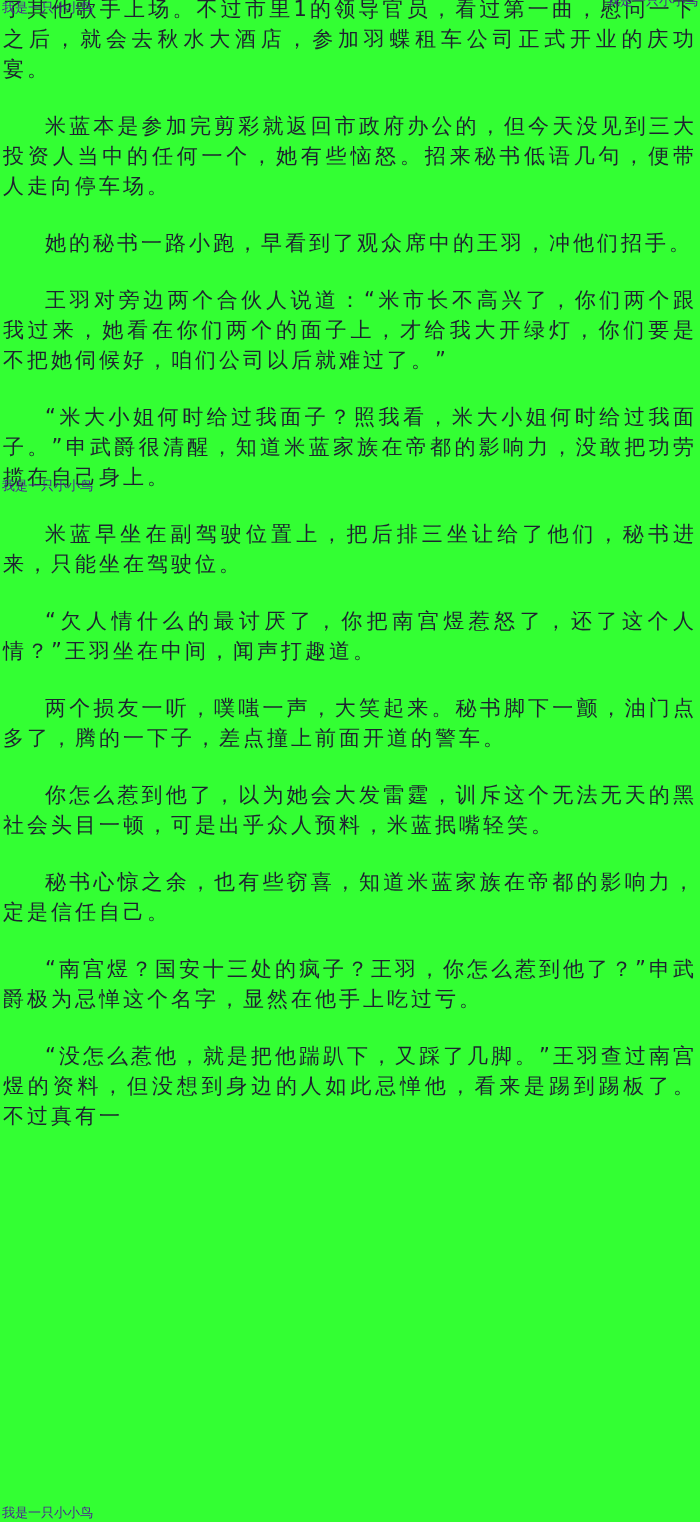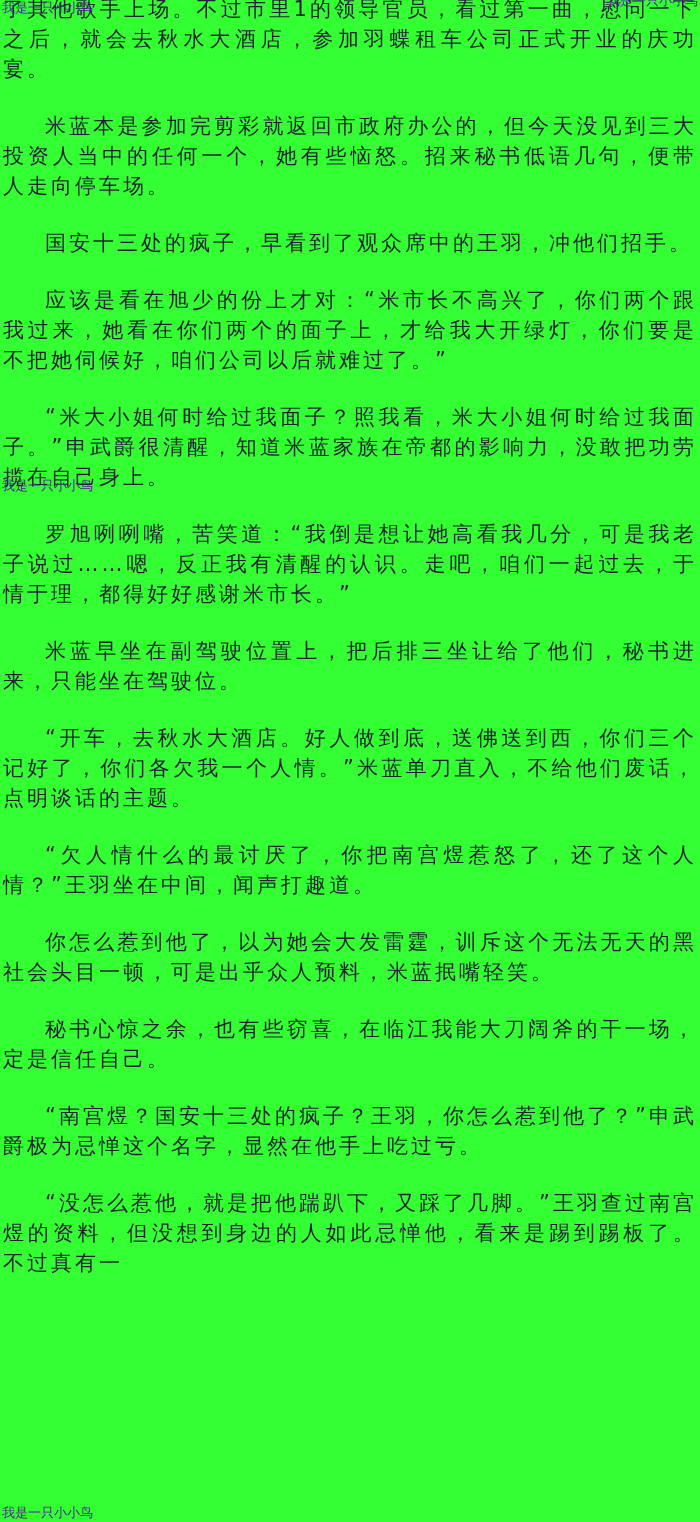--- a/index.html
+++ b/index.html
@@ -61,26 +61,25 @@
 <div class="page">
 
   <span class="watermark wm-top-left">我是一只小小鸟</span>
   <span class="watermark wm-top-right">我是一只小小鸟</span>
   <span class="watermark wm-middle-left">我是一只小小鸟</span>
   <span class="watermark wm-bottom-left">我是一只小小鸟</span>
 
   <div class="novel-text">
     <p class="first">了其他歌手上场。不过市里1的领导官员，看过第一曲，慰问一下之后，就会去秋水大酒店，参加羽蝶租车公司正式开业的庆功宴。</p>
     <p>米蓝本是参加完剪彩就返回市政府办公的，但今天没见到三大投资人当中的任何一个，她有些恼怒。招来秘书低语几句，便带人走向停车场。</p>
-    <p>国安十三处的疯子，早看到了观众席中的王羽，冲他们招手。</p>
-    <p>应该是看在旭少的份上才对：“米市长不高兴了，你们两个跟我过来，她看在你们两个的面子上，才给我大开绿灯，你们要是不把她伺候好，咱们公司以后就难过了。”</p>
+    <p>她的秘书一路小跑，早看到了观众席中的王羽，冲他们招手。</p>
+    <p>王羽对旁边两个合伙人说道：“米市长不高兴了，你们两个跟我过来，她看在你们两个的面子上，才给我大开绿灯，你们要是不把她伺候好，咱们公司以后就难过了。”</p>
     <p>“米大小姐何时给过我面子？照我看，米大小姐何时给过我面子。”申武爵很清醒，知道米蓝家族在帝都的影响力，没敢把功劳揽在自己身上。</p>
-    <p>罗旭咧咧嘴，苦笑道：“我倒是想让她高看我几分，可是我老子说过……嗯，反正我有清醒的认识。走吧，咱们一起过去，于情于理，都得好好感谢米市长。”</p>
     <p>米蓝早坐在副驾驶位置上，把后排三坐让给了他们，秘书进来，只能坐在驾驶位。</p>
-    <p>“开车，去秋水大酒店。好人做到底，送佛送到西，你们三个记好了，你们各欠我一个人情。”米蓝单刀直入，不给他们废话，点明谈话的主题。</p>
     <p>“欠人情什么的最讨厌了，你把南宫煜惹怒了，还了这个人情？”王羽坐在中间，闻声打趣道。</p>
+    <p>两个损友一听，噗嗤一声，大笑起来。秘书脚下一颤，油门点多了，腾的一下子，差点撞上前面开道的警车。</p>
     <p>你怎么惹到他了，以为她会大发雷霆，训斥这个无法无天的黑社会头目一顿，可是出乎众人预料，米蓝抿嘴轻笑。</p>
-    <p>秘书心惊之余，也有些窃喜，在临江我能大刀阔斧的干一场，定是信任自己。</p>
+    <p>秘书心惊之余，也有些窃喜，知道米蓝家族在帝都的影响力，定是信任自己。</p>
     <p>“南宫煜？国安十三处的疯子？王羽，你怎么惹到他了？”申武爵极为忌惮这个名字，显然在他手上吃过亏。</p>
     <p class="last">“没怎么惹他，就是把他踹趴下，又踩了几脚。”王羽查过南宫煜的资料，但没想到身边的人如此忌惮他，看来是踢到踢板了。不过真有一</p>
   </div>
 
 </div>
 
 </body></html>

